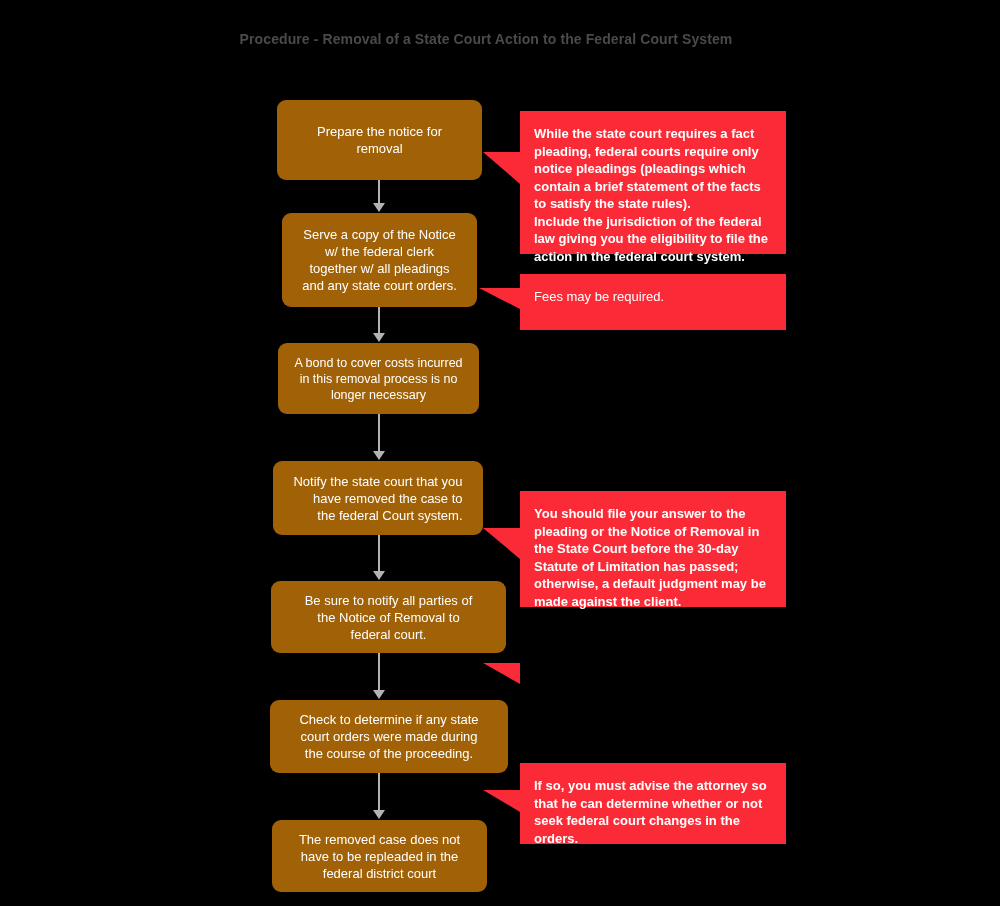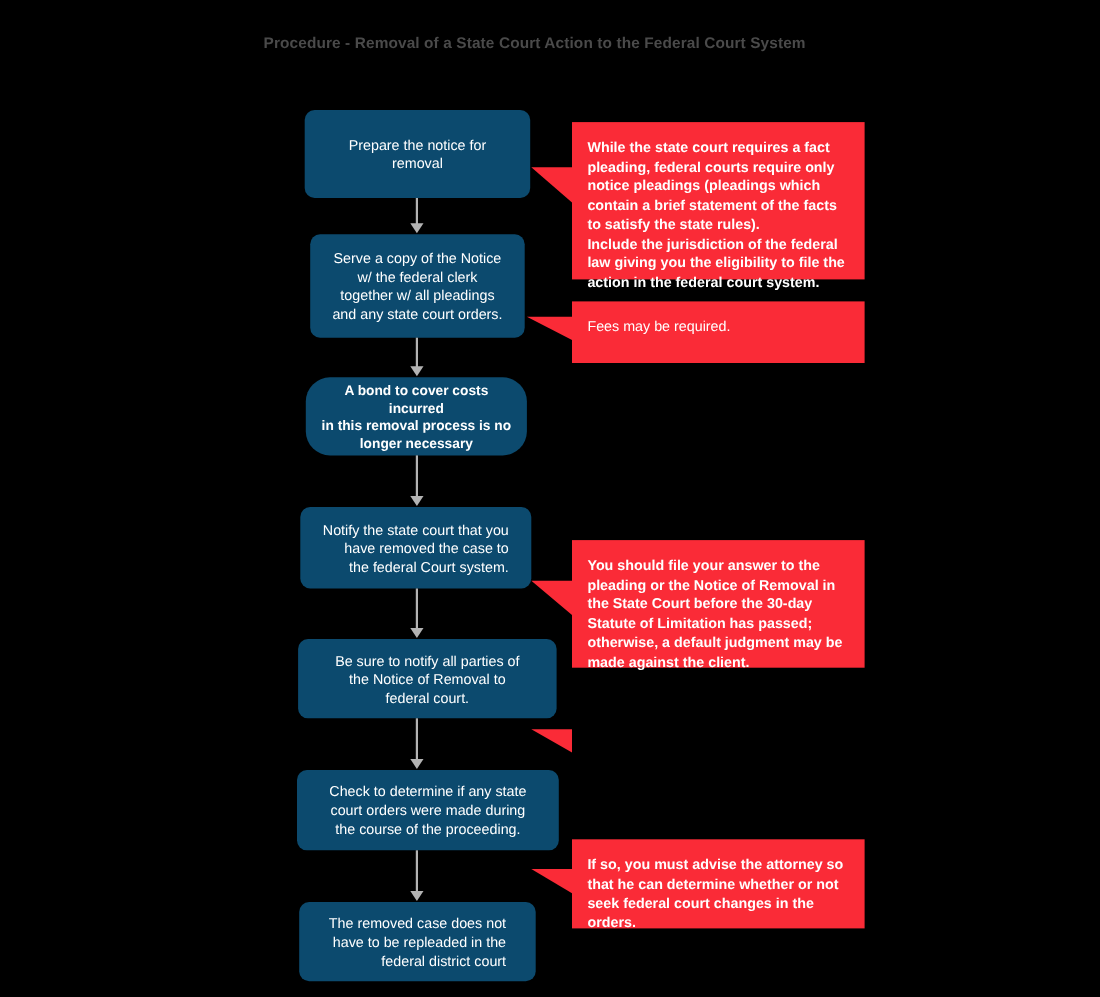--- a/index.html
+++ b/index.html
@@ -16,32 +16,32 @@
     left: 0; top: 31px; width: 972px;
     text-align: center;
     font-size: 14px;
     font-weight: bold;
     color: #4a4a4a;
     letter-spacing: 0.1px;
   }
 
   .step-box {
     position: absolute;
-    background: #0c4a6e;
+    background: #a16207;
     border-radius: 9px;
     color: #ffffff;
     display: flex;
     align-items: center;
     justify-content: center;
     text-align: center;
     font-size: 13px;
     line-height: 17px;
     padding: 4px 10px;
   }
-  .step-box.bold { font-weight: bold; font-size: 12.5px; line-height: 16px; border-radius: 22px; }
+  .step-box.bold { font-weight: normal; font-size: 12.5px; line-height: 16px; }
 
   .callout {
     position: absolute;
     background: #fa2b37;
     color: #ffffff;
     font-size: 13px;
     line-height: 17.5px;
     padding: 14px 16px 14px 14px;
     display: flex;
     align-items: flex-start;
@@ -107,21 +107,21 @@
 federal court.</span>
   </div>
 
   <div class="step-box" style="left:270px; top:700px; width:238px; height:73px;">
     <span class="txt" style="white-space:pre-line;">Check to determine if any state
 court orders were made during
 the course of the proceeding.</span>
   </div>
 
   <div class="step-box" style="left:272px; top:820px; width:215px; height:72px;">
-    <span class="txt" style="white-space:pre-line;text-align:right;">The removed case does not
+    <span class="txt" style="white-space:pre-line;">The removed case does not
 have to be repleaded in the
 federal district court</span>
   </div>
 
   <div class="connector" style="left:378px; top:180px; height:24px;"></div>
   <div class="arrowhead" style="left:373px; top:203px;"></div>
 
   <div class="connector" style="left:378px; top:307px; height:27px;"></div>
   <div class="arrowhead" style="left:373px; top:333px;"></div>
 

